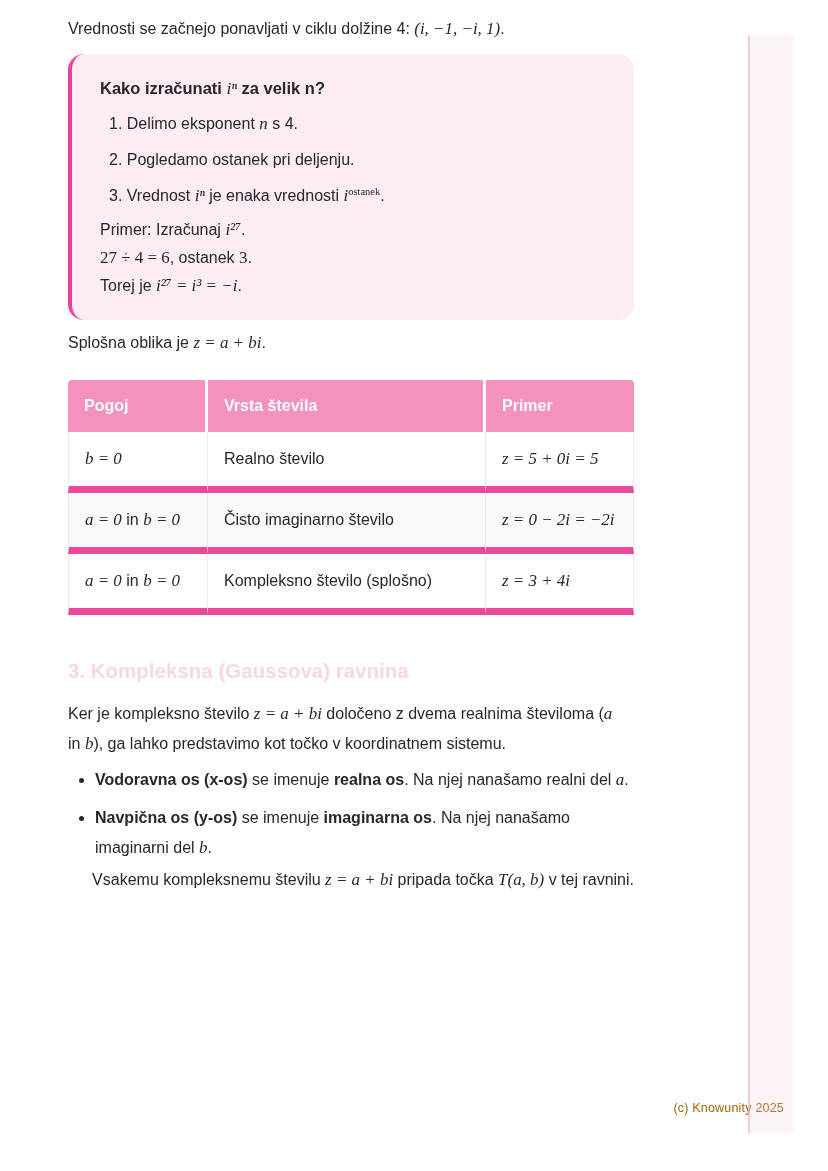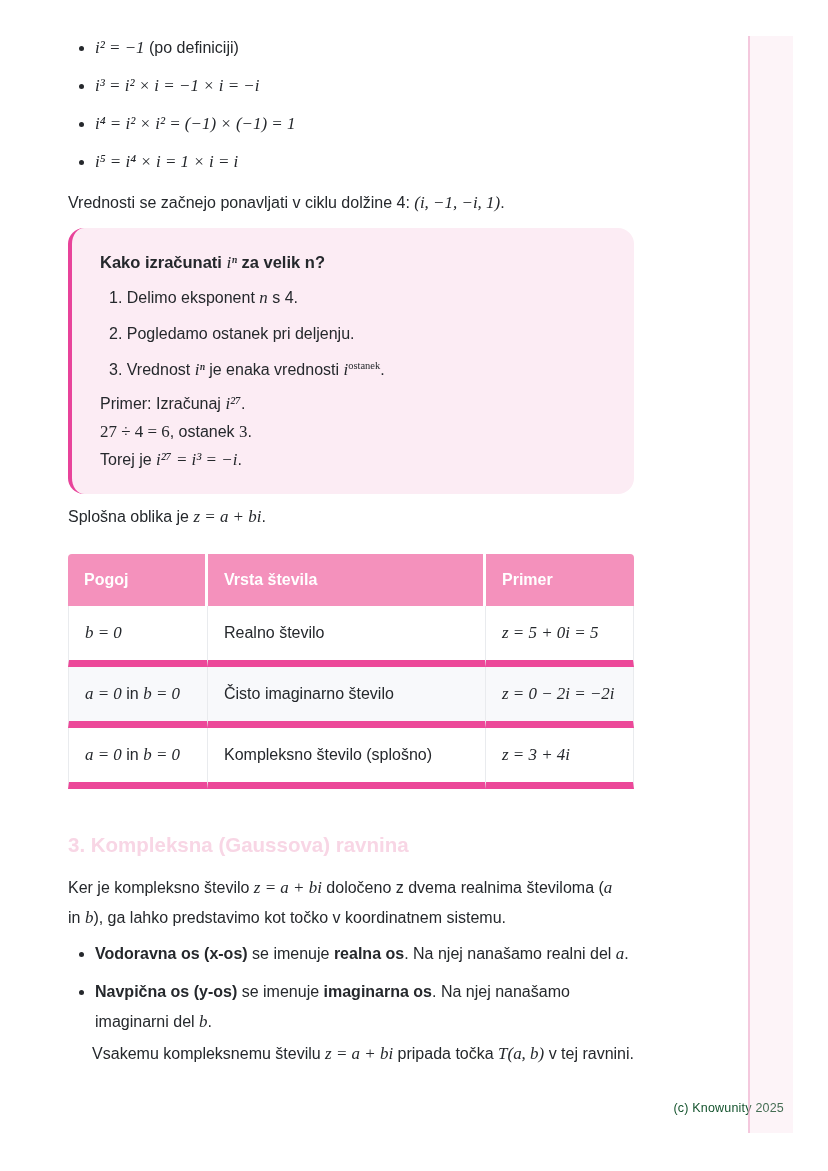--- a/index.html
+++ b/index.html
@@ -48,38 +48,32 @@
   table.forms tbody td:last-child{border-right:1px solid #e9ebee;}
   table.forms tbody tr.alt td{background:#f8f9fb;}
 
   
   p.plane{margin:14px 16px 0 0;line-height:30px;}
   ul.axes{margin:6px 0 0 0;padding:0 0 0 27px;}
   ul.axes li{margin:0 0 8px 0;line-height:30px;list-style:disc;}
   p.closing{margin:8px 0 0 0;line-height:18px;text-align:right;}
 
   
-  .footer{position:absolute;top:1101px;right:44px;font-size:12.5px;color:#14532d;
+  .footer{position:absolute;top:1101px;right:44px;font-size:12.5px;color:#a16207;
           letter-spacing:0.2px;z-index:1;}
   .margin-highlight{position:absolute;left:748px;top:36px;width:43px;height:1097px;
           background:rgba(244,205,224,0.22);border-left:2px solid rgba(236,164,199,0.55);
           z-index:2;pointer-events:none;}
 </style>
 </head>
 <body>
 
 <div class="page">
   <div class="content">
 
-    <ul class="powers">
-      <li><span class="math">i² = −1</span><span class="text"> (po definiciji)</span></li>
-      <li><span class="math">i³ = i² × i = −1 × i = −i</span></li>
-      <li><span class="math">i⁴ = i² × i² = (−1) × (−1) = 1</span></li>
-      <li><span class="math">i⁵ = i⁴ × i = 1 × i = i</span></li>
-    </ul>
 
     <p class="cycle"><span class="text">Vrednosti se začnejo ponavljati v ciklu dolžine 4: </span><span class="math">(i, −1, −i, 1)</span><span class="text">.</span></p>
 
     <div class="callout">
       <div class="callout-title"><span class="text">Kako izračunati </span><span class="math">iⁿ</span><span class="text"> za velik n?</span></div>
       <div class="callout-step"><span class="text">1. Delimo eksponent </span><span class="math">n</span><span class="text"> s 4.</span></div>
       <div class="callout-step"><span class="text">2. Pogledamo ostanek pri deljenju.</span></div>
       <div class="callout-step"><span class="text">3. Vrednost </span><span class="math">iⁿ</span><span class="text"> je enaka vrednosti </span><span class="math">i</span><sup class="sup">ostanek</sup><span class="text">.</span></div>
       <div class="callout-example">
         <div class="callout-example-line"><span class="text">Primer: Izračunaj </span><span class="math">i²⁷</span><span class="text">.</span></div>

